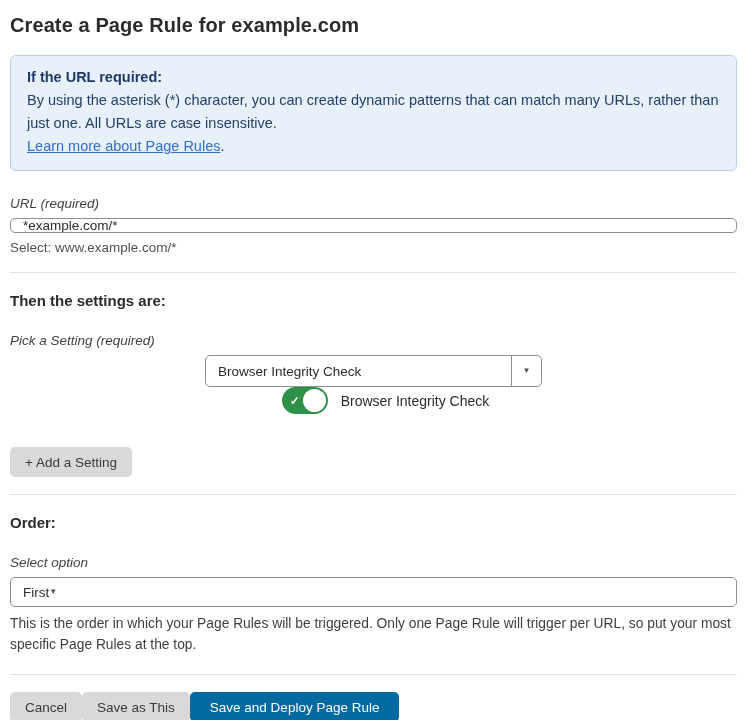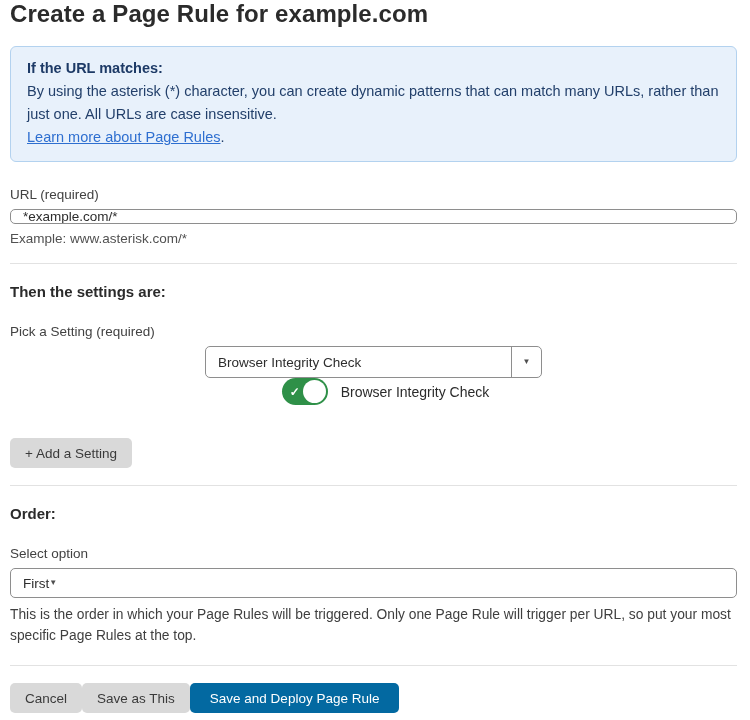--- a/index.html
+++ b/index.html
@@ -7,21 +7,22 @@
   body {
     width: 750px; height: 720px;
     font-family: "Liberation Sans", sans-serif;
     color: #2d2d2d;
     position: relative;
     overflow: hidden;
   }
   .page { padding: 0 13px 0 10px; }
 
   .page-title {
-    font-size: 24px;
+    margin-top: 14px;
+    font-size: 20px;
     font-weight: bold;
     color: #2b2b2b;
     letter-spacing: 0.1px;
   }
 
   .info-box {
     margin-top: 18px;
     background: #e8f1fb;
     border: 1px solid #b3d2ef;
     border-radius: 6px;
@@ -35,20 +36,21 @@
   .info-box a.info-link {
     color: #2e6fd0;
     text-decoration: underline;
     cursor: pointer;
   }
   .info-box .info-link-suffix { color: #23406b; }
 
   .field-label {
     font-size: 13.5px;
     color: #424242;
+    font-style: italic;
   }
   .url-label { margin-top: 25px; }
 
   .text-input {
     margin-top: 7px;
     width: 100%;
     height: 15px;
     border: 1px solid #8e8e8e;
     border-radius: 5px;
     padding: 0 12px;
@@ -206,28 +208,28 @@
   }
 </style>
 </head>
 <body>
 
 <div class="page">
 
   <h1 class="page-title">Create a Page Rule for example.com</h1>
 
   <div class="info-box">
-    <div class="info-heading">If the URL matches:</div>
+    <div class="info-heading">If the URL required:</div>
     <div class="info-body">By using the asterisk (*) character, you can create dynamic patterns that can match many URLs, rather than just one. All URLs are case insensitive.</div>
     <div><a class="info-link">Learn more about Page Rules</a><span class="info-link-suffix">.</span></div>
   </div>
 
   <div class="field-label url-label">URL (required)</div>
   <input class="text-input" type="text" value="*example.com/*" style="">
-  <div class="hint-text">Example: www.asterisk.com/*</div>
+  <div class="hint-text">Select: www.example.com/*</div>
 
   <hr class="divider">
 
   <div class="section-heading">Then the settings are:</div>
 
   <div class="field-label picker-label">Pick a Setting (required)</div>
 
   <div class="setting-row">
     <div class="dropdown">
       <div class="dropdown-value">Browser Integrity Check</div>

